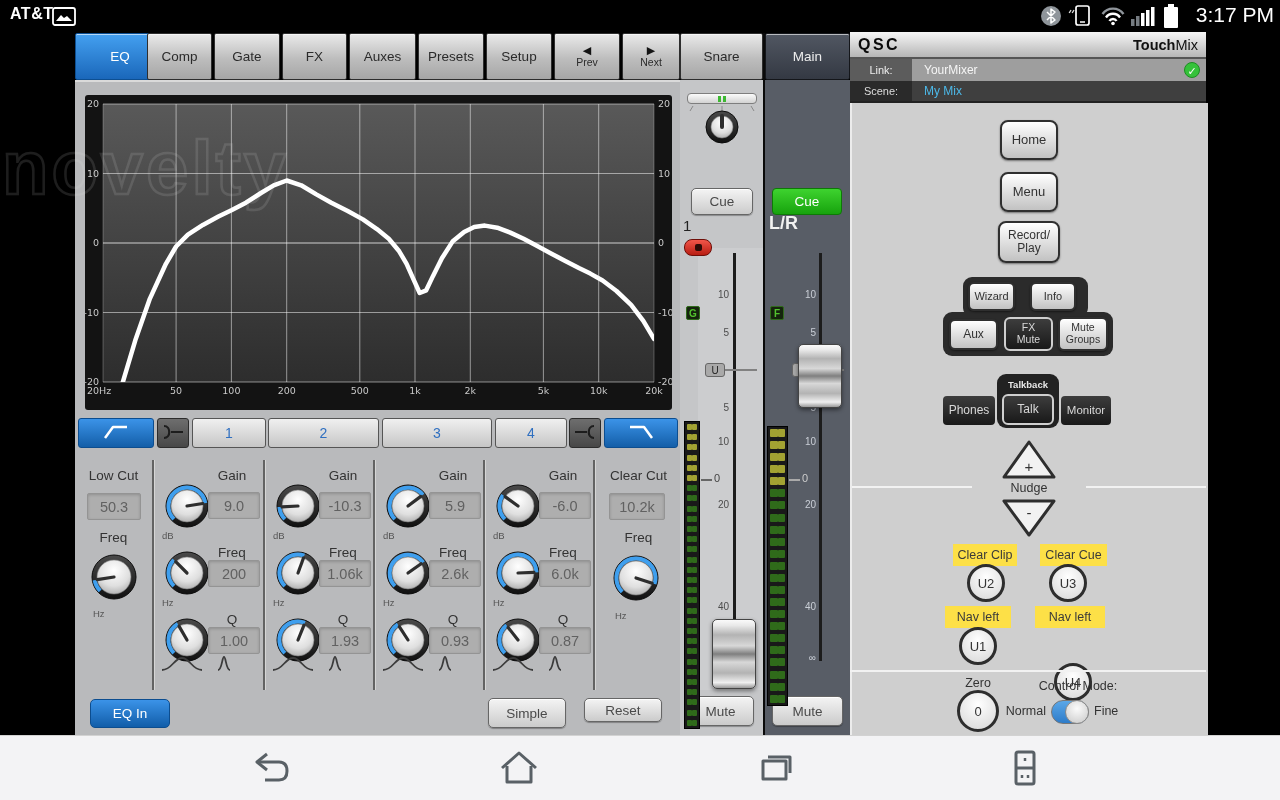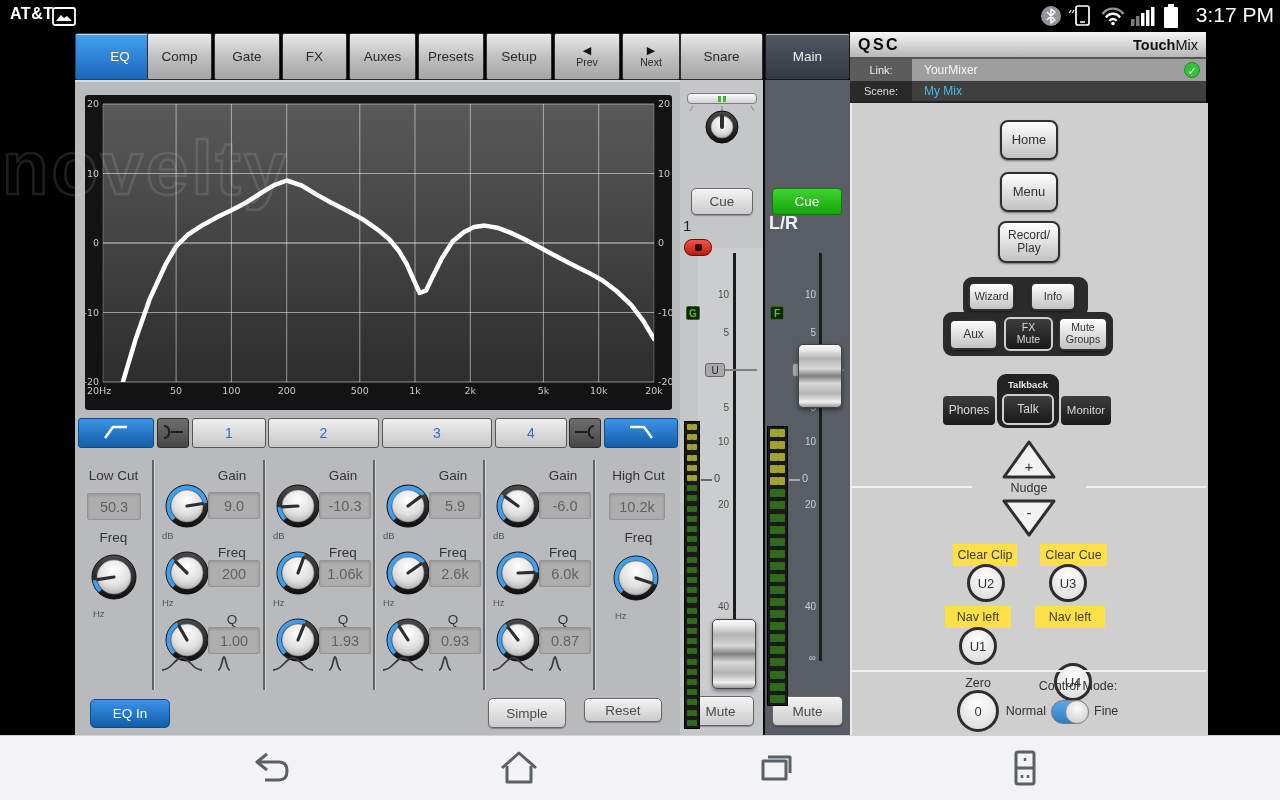--- a/index.html
+++ b/index.html
@@ -235,21 +235,21 @@
     <circle cx="23" cy="23" r="22" fill="url(#kring)" stroke="#0c0c0c" stroke-width="1"></circle>
     <path d="M 9.2 36.8 A 19.5 19.5 0 0 1 3.7 26.1" fill="none" stroke="#3f9fee" stroke-width="4"></path>
     <circle cx="23" cy="23" r="17" fill="url(#kface)" stroke="#7d7d7d" stroke-width="0.6"></circle>
     <line x1="23" y1="23" x2="6.2" y2="25.7" stroke="#2e2e2e" stroke-width="3.2" stroke-linecap="round"></line>
   </svg>
       </div>
     <div class="kunit" style="left:18px;top:148px">Hz</div>
   </div>
 
   <div class="kcol hc" style="left:593px;top:460px;width:87px;height:230px">
-    <div class="klabel" style="left:0;top:8px;width:100%">High Cut</div>
+    <div class="klabel" style="left:0;top:8px;width:100%">Clear Cut</div>
     <div class="vbox" style="left:14px;top:33px;width:56px">10.2k</div>
     <div class="klabel" style="left:0;top:70px;width:100%">Freq</div>
     <div class="knob" style="left:18px;top:95px">
         <svg width="46" height="46">
     <circle cx="23" cy="23" r="22" fill="url(#kring)" stroke="#0c0c0c" stroke-width="1"></circle>
     <path d="M 9.2 36.8 A 19.5 19.5 0 1 1 41.5 29.0" fill="none" stroke="#3f9fee" stroke-width="4"></path>
     <circle cx="23" cy="23" r="17" fill="url(#kface)" stroke="#7d7d7d" stroke-width="0.6"></circle>
     <line x1="23" y1="23" x2="39.2" y2="28.3" stroke="#2e2e2e" stroke-width="3.2" stroke-linecap="round"></line>
   </svg>
       </div>

